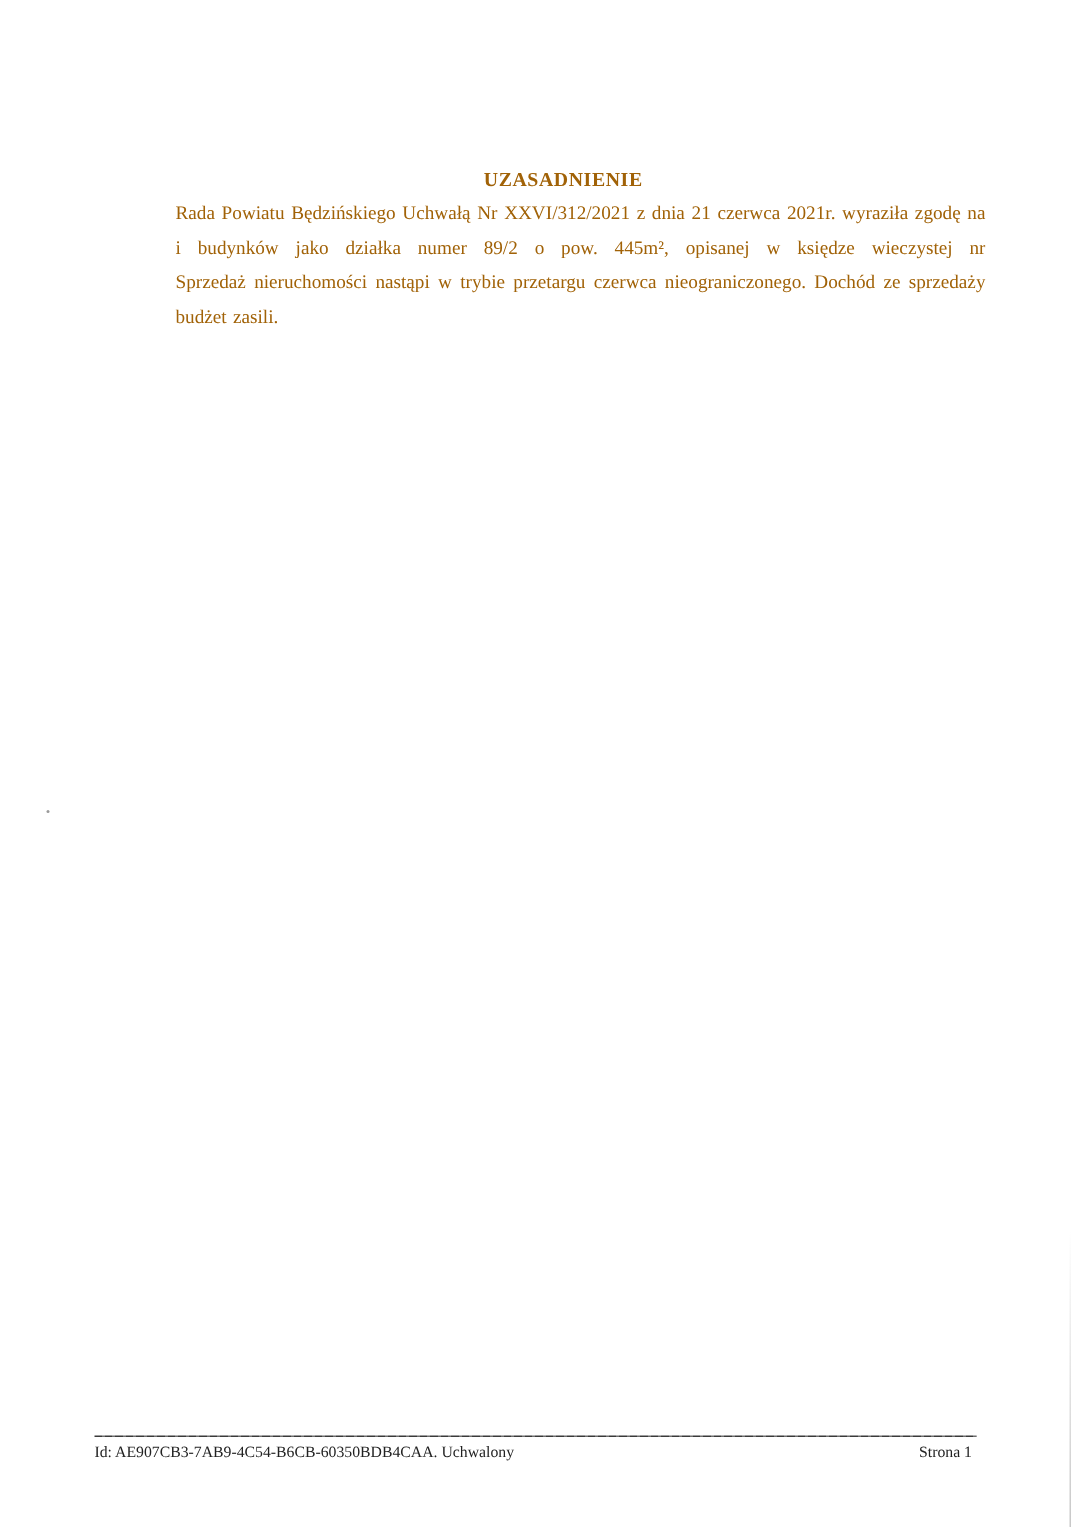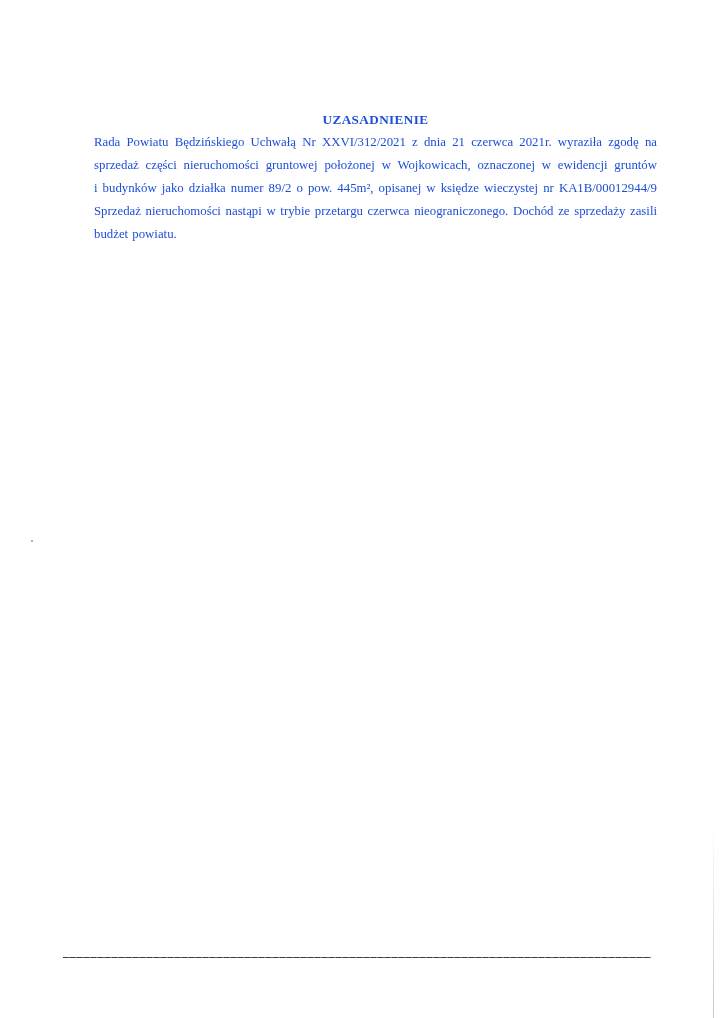--- a/index.html
+++ b/index.html
@@ -16,38 +16,39 @@
     overflow: hidden;
     font-family: "Liberation Serif", "DejaVu Serif", serif;
   }
   .doc-text {
     position: absolute;
     left: 94px;
     top: 108px;
     width: 563px;
     font-size: 12.8px;
     line-height: 23px;
-    color: #1d4ed8;
+    color: #a16207;
   }
   .doc-title {
     text-align: center;
     font-weight: bold;
     font-size: 13.2px;
     letter-spacing: 0.4px;
     height: 23px;
   }
   .paragraph {
     margin: 0;
   }
   .line {
     height: 23px;
     overflow: hidden;
     text-align: justify;
     text-align-last: justify;
     word-spacing: 1px;
+    margin-left: 23px;
   }
   .line.last {
     text-align-last: left;
   }
   .footer-rule {
     position: absolute;
     left: 63px;
     top: 957px;
     width: 588px;
     height: 1px;
@@ -86,29 +87,32 @@
 </head>
 <body>
 
 <div class="page">
 
   <div class="doc-text">
     <div class="doc-title">UZASADNIENIE</div>
     <div id="paragraphs">
         <div class="paragraph">
           <div class="line">Rada Powiatu Będzińskiego Uchwałą Nr XXVI/312/2021 z dnia 21 czerwca 2021r. wyraziła zgodę na</div>
-          <div class="line">sprzedaż części nieruchomości gruntowej położonej w Wojkowicach, oznaczonej w ewidencji gruntów</div>
           <div class="line">i budynków jako działka numer 89/2 o pow. 445m², opisanej w księdze wieczystej nr KA1B/00012944/9</div>
         </div>
         <div class="paragraph">
           <div class="line">Sprzedaż nieruchomości nastąpi w trybie przetargu czerwca nieograniczonego. Dochód ze sprzedaży zasili</div>
-          <div class="line last">budżet powiatu.</div>
+          <div class="line last">budżet zasili.</div>
         </div>
       </div>
   </div>
 
   <div class="footer-rule"></div>
 
+  <div class="footer-row">
+    <span>Id: AE907CB3-7AB9-4C54-B6CB-60350BDB4CAA. Uchwalony</span>
+    <span>Strona 1</span>
+  </div>
 
   <div class="artifact-dot"></div>
   <div class="edge-shadow"></div>
 
 </div>
 
 </body></html>

